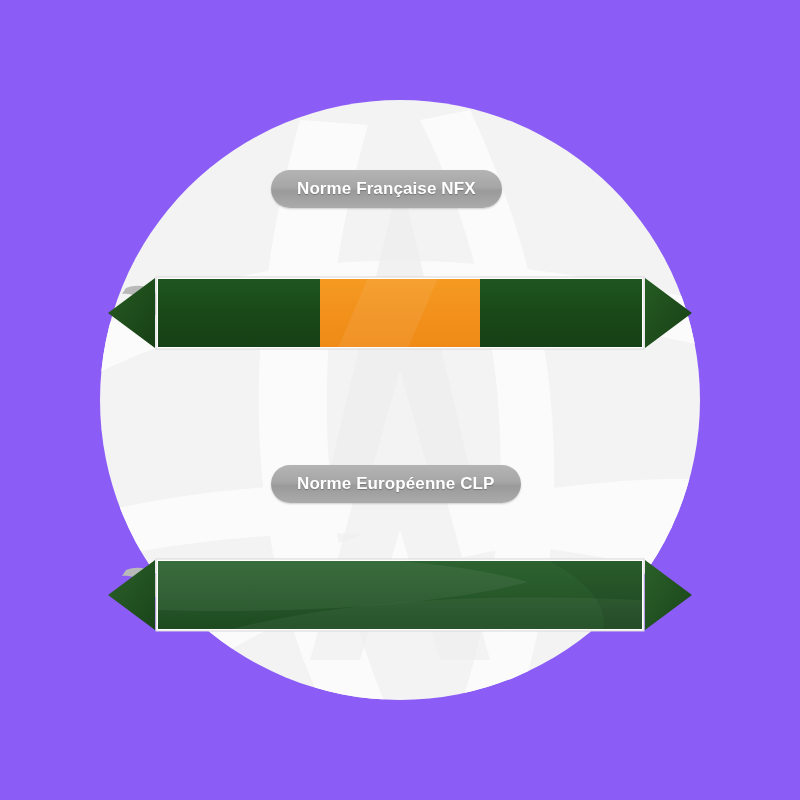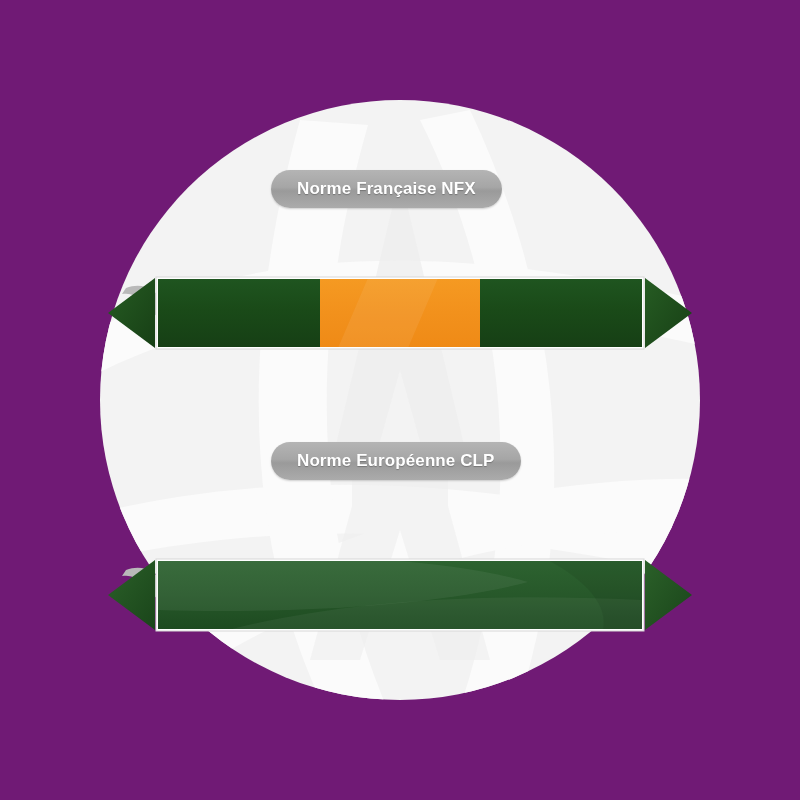--- a/index.html
+++ b/index.html
@@ -7,21 +7,21 @@
     padding: 0;
     background: #ffffff;
   }
   body {
     font-family: "Liberation Sans", sans-serif;
   }
   #canvas {
     position: relative;
     width: 800px;
     height: 800px;
-    background: #701a75;
+    background: #8b5cf6;
     overflow: hidden;
   }
 
   
   #watermark {
     position: absolute;
     left: 0; top: 0;
     width: 800px; height: 800px;
     pointer-events: none;
     z-index: 0;
@@ -40,21 +40,21 @@
     box-shadow: 0 1px 2px rgba(0,0,0,0.18);
     color: #ffffff;
     font-size: 17px;
     font-weight: bold;
     letter-spacing: 0.1px;
     text-shadow: 0 1px 1px rgba(0,0,0,0.25);
     white-space: nowrap;
     padding: 0 26px;
   }
   #badge-nfx  { left: 271px; top: 170px; }
-  #badge-clp  { left: 271px; top: 442px; }
+  #badge-clp  { left: 271px; top: 465px; }
 
   
   .marker {
     position: absolute;
     z-index: 2;
   }
   .marker-svg { display: block; }
 
   .marker-label {
     position: absolute;

